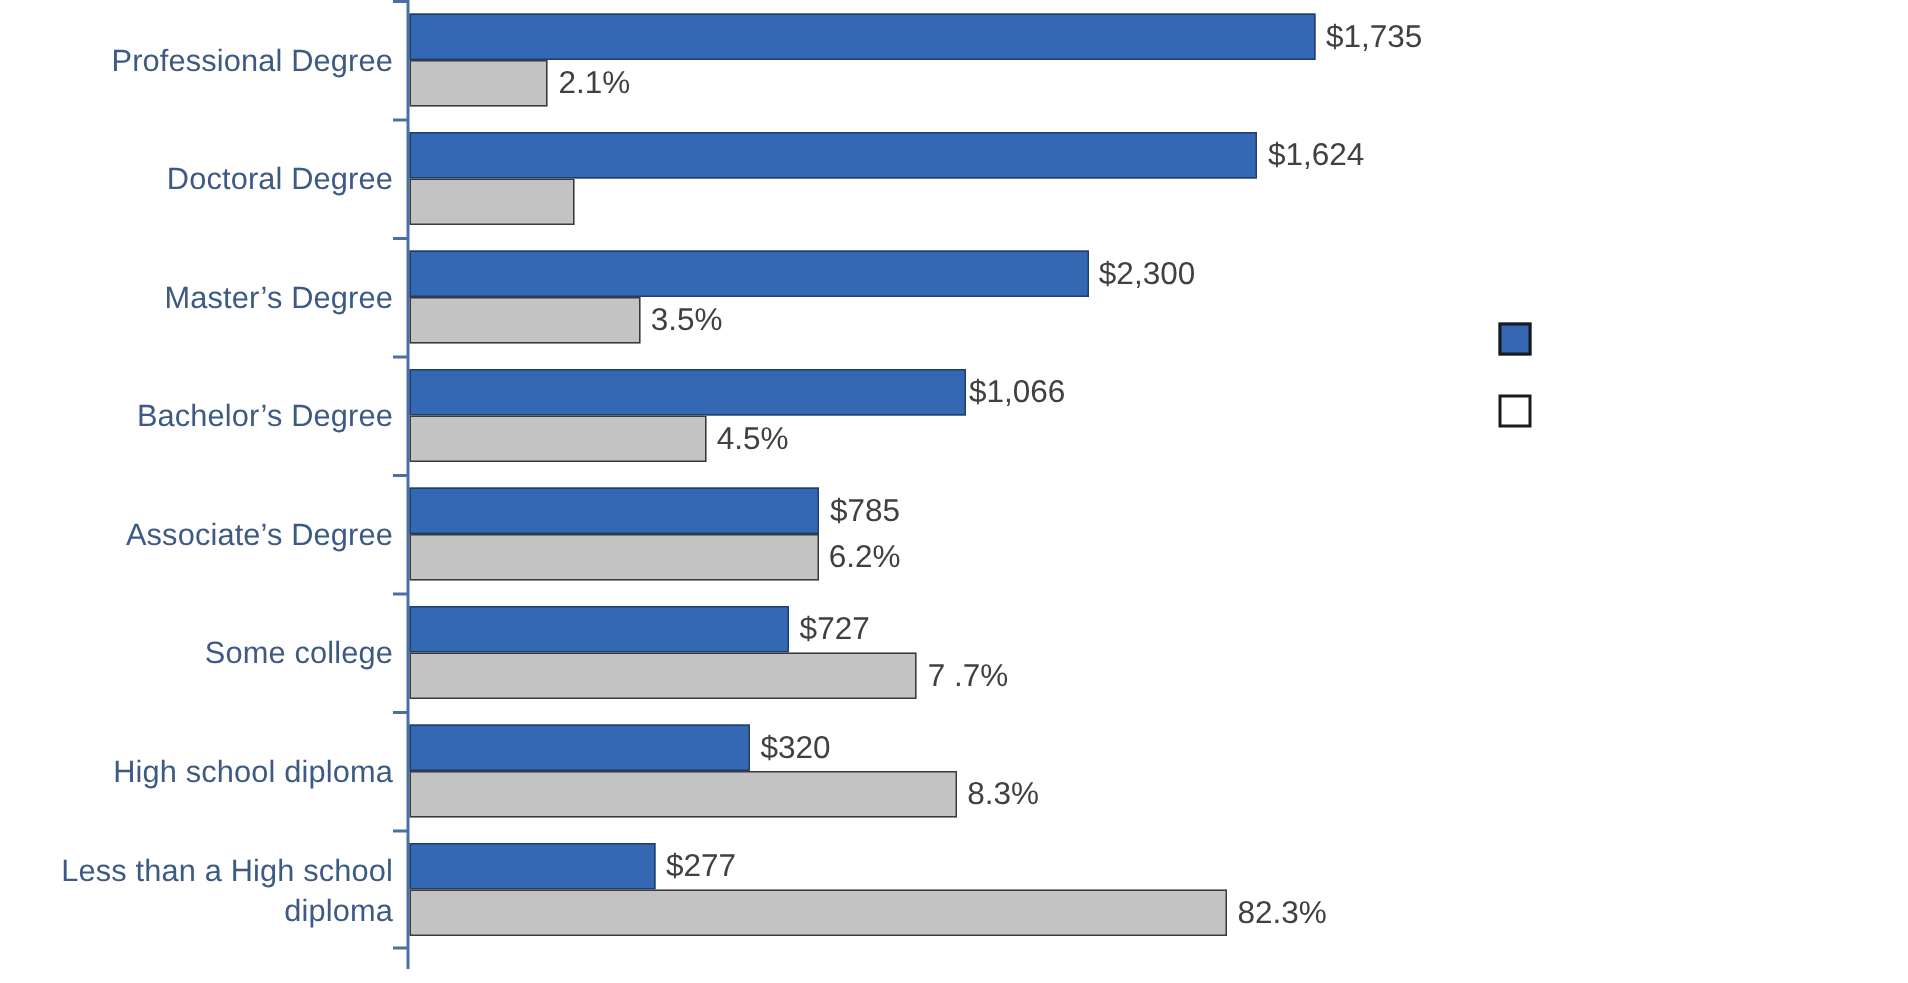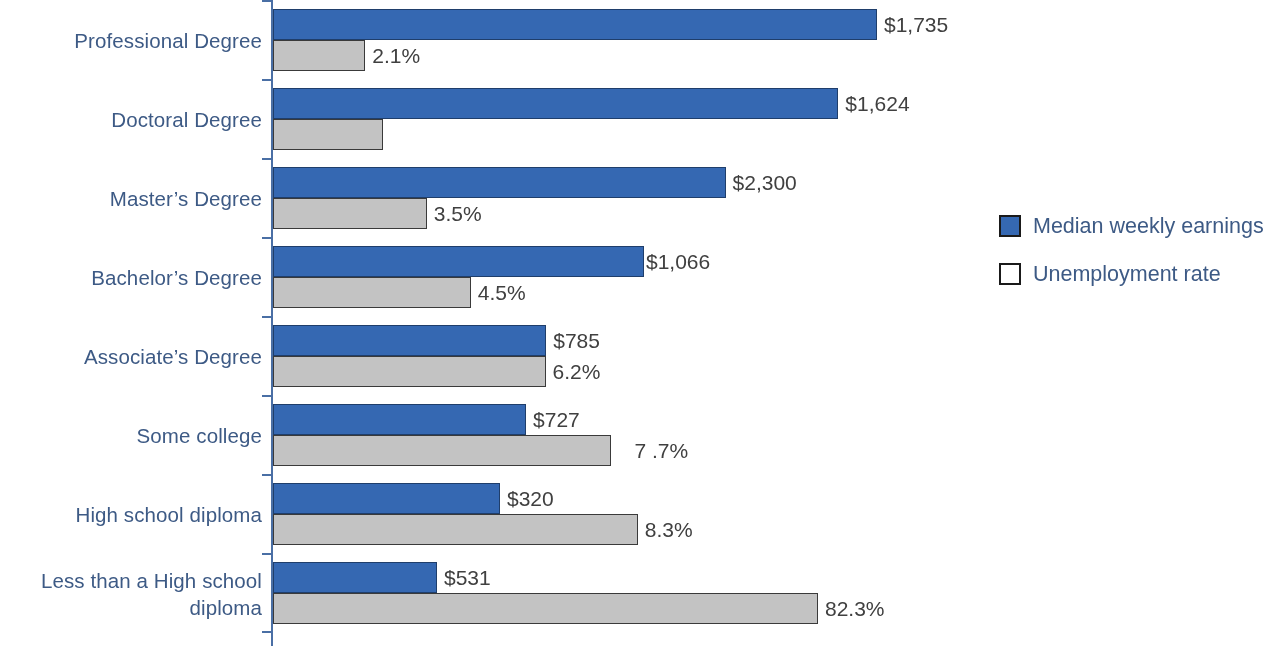--- a/index.html
+++ b/index.html
@@ -157,35 +157,33 @@
       <div class="bar-value" style="left: 646px; top: 246px;">$1,066</div>
       <div class="bar unemployment" style="top: 277px; width: 197.782px;"></div>
       <div class="bar-value" style="left: 477.782px; top: 277px;">4.5%</div>
       <div class="bar earnings" style="top: 325px; width: 273.28px;"></div>
       <div class="bar-value" style="left: 553.28px; top: 325px;">$785</div>
       <div class="bar unemployment" style="top: 356px; width: 272.5px;"></div>
       <div class="bar-value" style="left: 552.5px; top: 356px;">6.2%</div>
       <div class="bar earnings" style="top: 404px; width: 253.088px;"></div>
       <div class="bar-value" style="left: 533.088px; top: 404px;">$727</div>
       <div class="bar unemployment" style="top: 435px; width: 338.427px;"></div>
-      <div class="bar-value" style="left: 618.427px; top: 435px; margin-left: 16px;">7 .7%</div>
+      <div class="bar-value" style="left: 618.427px; top: 435px;">7 .7%</div>
       <div class="bar earnings" style="top: 483px; width: 226.979px;"></div>
       <div class="bar-value" style="left: 506.979px; top: 483px;">$320</div>
       <div class="bar unemployment" style="top: 514px; width: 364.798px;"></div>
       <div class="bar-value" style="left: 644.798px; top: 514px;">8.3%</div>
       <div class="bar earnings" style="top: 562px; width: 163.968px;"></div>
-      <div class="bar-value" style="left: 443.968px; top: 562px;">$531</div>
+      <div class="bar-value" style="left: 443.968px; top: 562px;">$277</div>
       <div class="bar unemployment" style="top: 593px; width: 545px;"></div>
       <div class="bar-value" style="left: 825px; top: 593px;">82.3%</div>
     </div>
 
   <div id="legend">
     <div class="legend-row">
       <span class="legend-swatch filled"></span>
-      <span class="legend-text">Median weekly earnings</span>
     </div>
     <div class="legend-row">
       <span class="legend-swatch hollow"></span>
-      <span class="legend-text">Unemployment rate</span>
     </div>
   </div>
 
 </div>
 
 </body></html>

